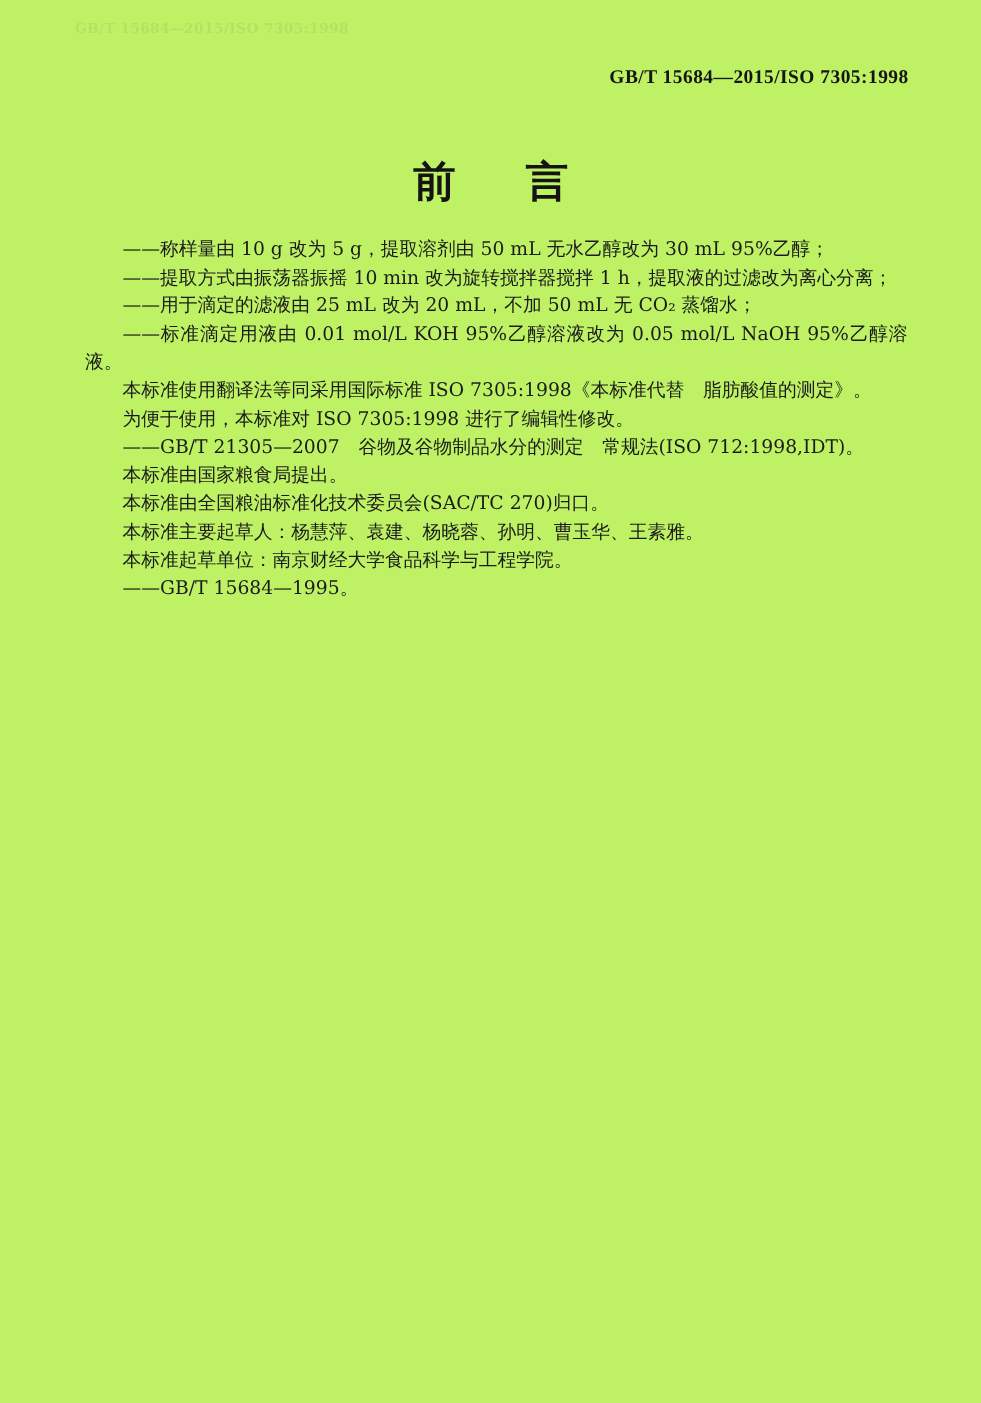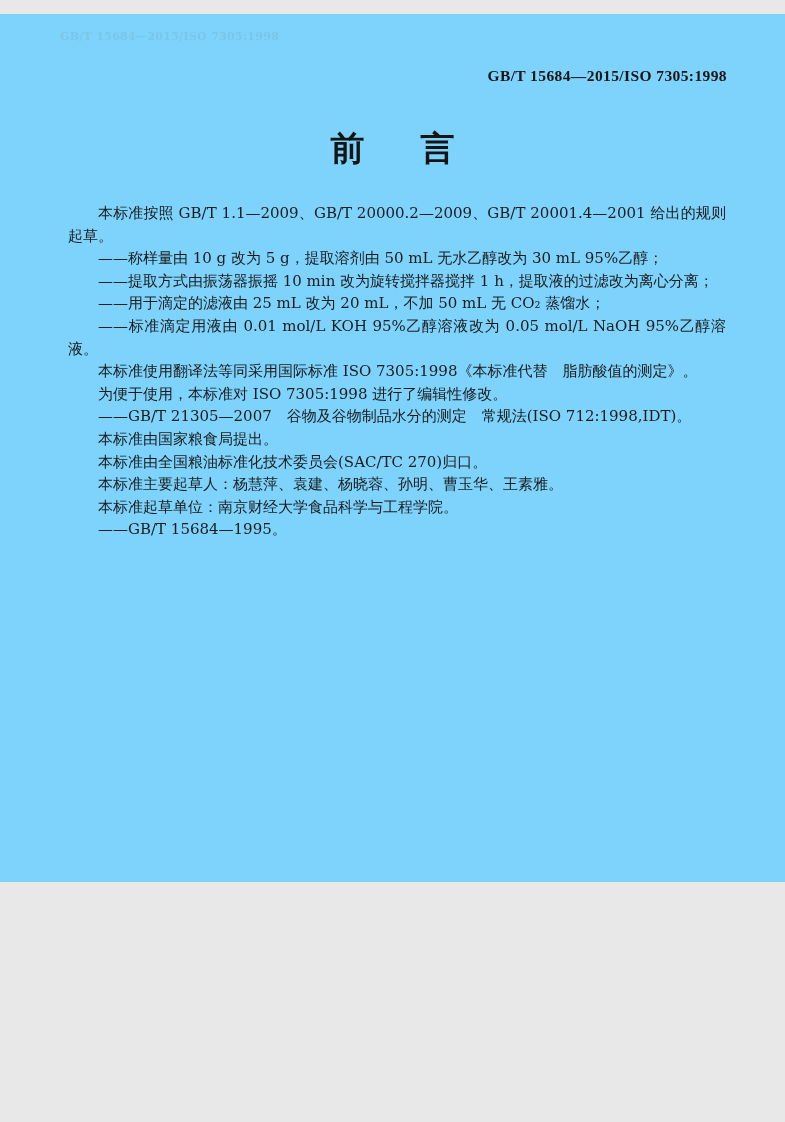--- a/index.html
+++ b/index.html
@@ -3,23 +3,23 @@
 <meta charset="utf-8">
 <style>
   html, body {
     margin: 0;
     padding: 0;
     background: #e8e8e8;
   }
   .page {
     position: relative;
     width: 785px;
-    height: 868px;
-    margin: 14px auto;
-    background: #7dd3fc;
+    height: 1122px;
+    margin: 0 auto;
+    background: #bef264;
     overflow: hidden;
     font-family: "DejaVu Serif", "Liberation Serif", serif;
     color: #1b1b1b;
   }
   .doc-header {
     position: absolute;
     top: 53px;
     right: 58px;
     font-size: 15.5px;
     font-weight: bold;
@@ -32,21 +32,21 @@
     top: 16px;
     left: 60px;
     font-size: 11px;
     font-weight: bold;
     color: rgba(110, 110, 110, 0.12);
     filter: blur(0.5px);
     letter-spacing: 0.3px;
   }
   .doc-title {
     position: absolute;
-    top: 112px;
+    top: 124px;
     left: 0;
     width: 100%;
     text-align: center;
     font-size: 34px;
     line-height: 44px;
     font-weight: bold;
     font-family: "Liberation Sans", "DejaVu Sans", sans-serif;
     color: #141414;
   }
   .doc-title .title-gap {
@@ -76,21 +76,20 @@
 
   <div class="ghost-text">GB/T 15684—2015/ISO 7305:1998</div>
 
   <div class="doc-header">GB/T 15684—2015/ISO 7305:1998</div>
 
   <div class="doc-title">
     <span>前</span><span class="title-gap"></span><span>言</span>
   </div>
 
   <div class="doc-body">
-      <p class="para">本标准按照 GB/T 1.1—2009、GB/T 20000.2—2009、GB/T 20001.4—2001 给出的规则起草。</p>
       <p class="para">——称样量由 10 g 改为 5 g，提取溶剂由 50 mL 无水乙醇改为 30 mL 95%乙醇；</p>
       <p class="para">——提取方式由振荡器振摇 10 min 改为旋转搅拌器搅拌 1 h，提取液的过滤改为离心分离；</p>
       <p class="para">——用于滴定的滤液由 25 mL 改为 20 mL，不加 50 mL 无 CO₂ 蒸馏水；</p>
       <p class="para">——标准滴定用液由 0.01 mol/L KOH 95%乙醇溶液改为 0.05 mol/L NaOH 95%乙醇溶液。</p>
       <p class="para">本标准使用翻译法等同采用国际标准 ISO 7305:1998《本标准代替　脂肪酸值的测定》。</p>
       <p class="para">为便于使用，本标准对 ISO 7305:1998 进行了编辑性修改。</p>
       <p class="para">——GB/T 21305—2007　谷物及谷物制品水分的测定　常规法(ISO 712:1998,IDT)。</p>
       <p class="para">本标准由国家粮食局提出。</p>
       <p class="para">本标准由全国粮油标准化技术委员会(SAC/TC 270)归口。</p>
       <p class="para">本标准主要起草人：杨慧萍、袁建、杨晓蓉、孙明、曹玉华、王素雅。</p>

